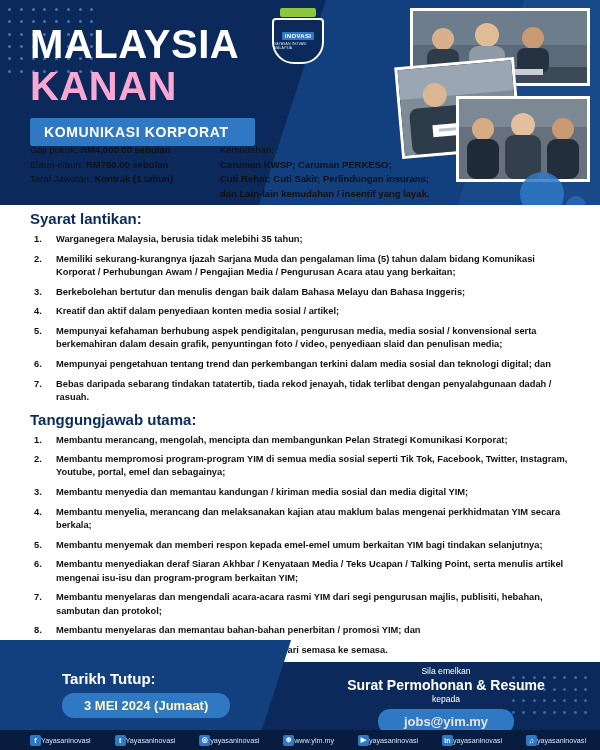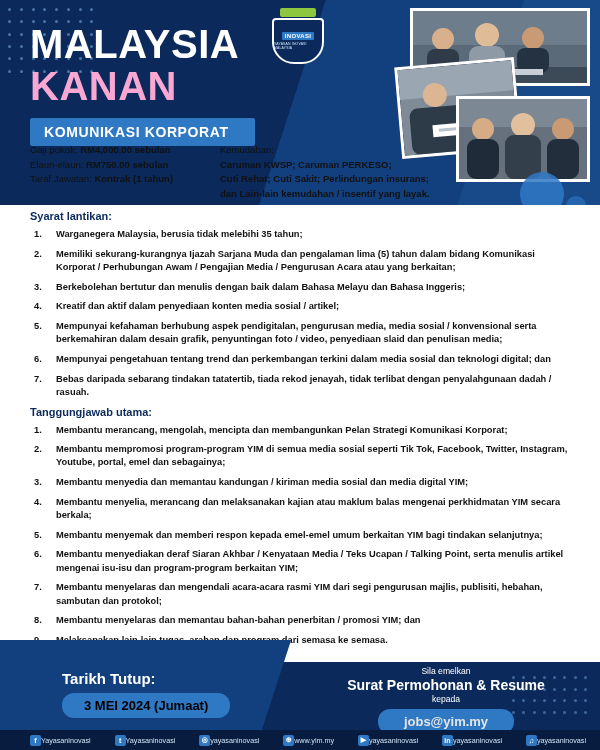--- a/index.html
+++ b/index.html
@@ -120,21 +120,21 @@
   .info2 {
     position: absolute; top: 143px; left: 220px;
     font-size: 9.5px; line-height: 14.5px; color: #111111;
   }
   .info2 .lbl { color: #111; }
   .info2 .val { font-weight: bold; }
 
   
   .body { position: absolute; top: 204px; left: 0; width: 600px; }
   .sect-head {
-    font-size: 11px; font-weight: bold; color: #0b2a5b;
+    font-size: 15px; font-weight: bold; color: #0b2a5b;
     margin: 6px 0 6px 30px;
   }
   ol.list {
     list-style: none;
     margin: 0 26px 0 30px;
   }
   ol.list > li {
     position: relative;
     padding-left: 26px;
     margin-bottom: 6.5px;
@@ -168,21 +168,21 @@
     gap:2px; opacity:.45;
   }
   .footer-dots i { width:3px;height:3px;border-radius:50%;background:#7fb2e8;}
 
   .closing {
     position:absolute; left: 62px; top: 8px; width: 210px; text-align:left;
   }
   .closing .lbl { color:#ffffff; font-size: 15px; font-weight:bold; }
   .closing .pill {
     margin-top: 6px;
-    display:inline-block; background:#2f78c4; color:#000000;
+    display:inline-block; background:#2f78c4; color:#fef9c3;
     font-size: 13px; font-weight:bold;
     padding: 5px 22px; border-radius: 12px;
   }
   .apply {
     position:absolute; right: 24px; top: 4px; width: 260px; text-align:center;
   }
   .apply .l1 { color:#ffffff; font-size: 8.6px; }
   .apply .l2 { color:#ffffff; font-size: 14px; font-weight:bold; margin-top:1px; }
   .apply .l3 { color:#ffffff; font-size: 8.6px; margin-top:1px; }
   .apply .pill {

